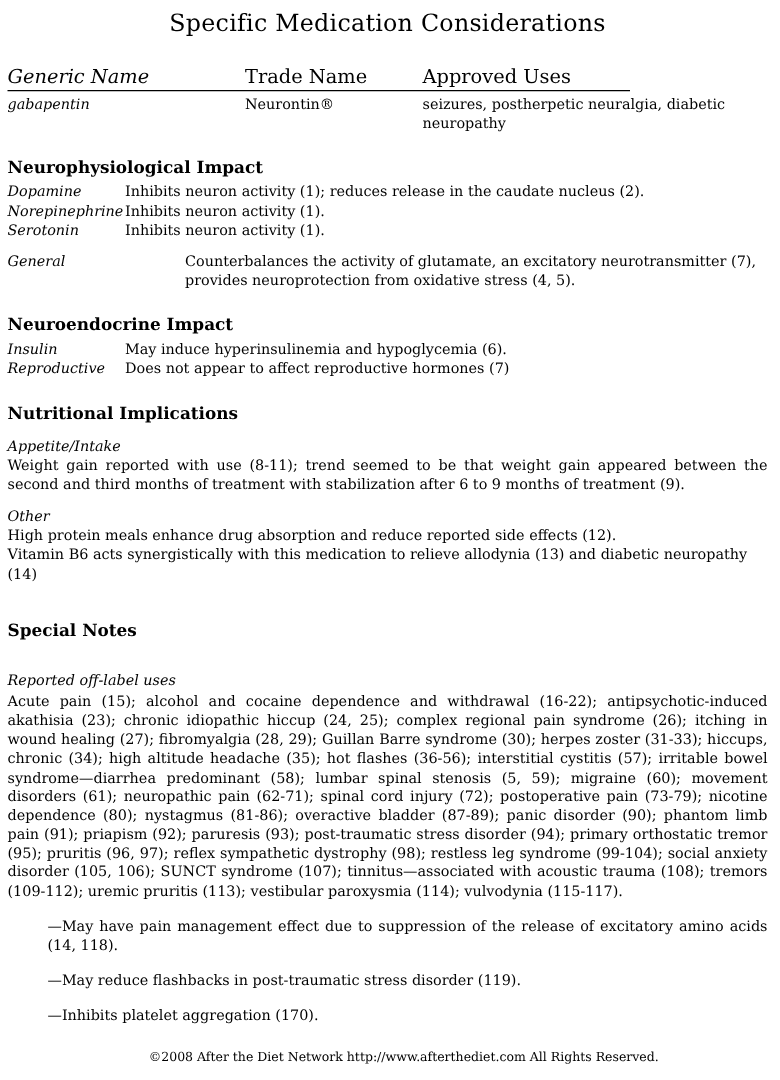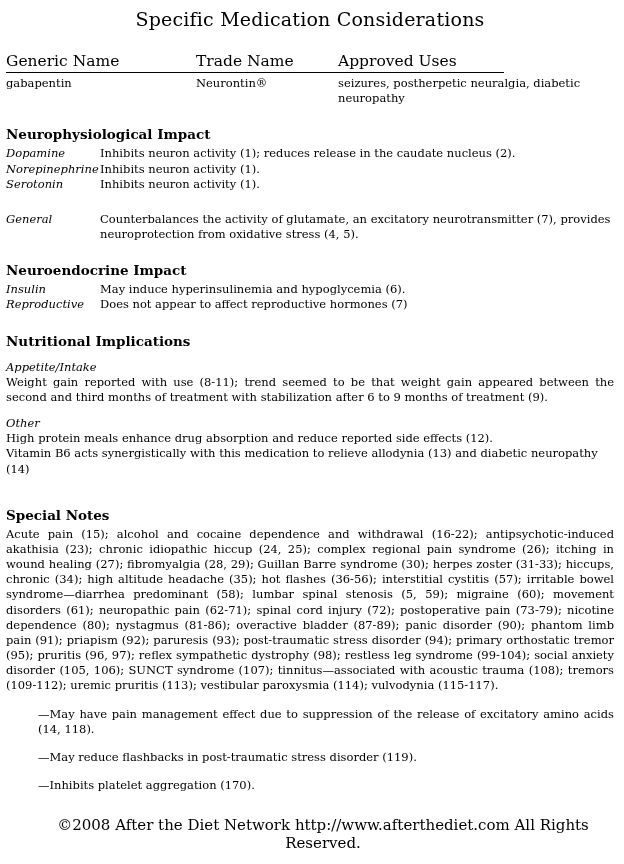--- a/index.html
+++ b/index.html
@@ -15,46 +15,46 @@
   .title {
     font-size: 19px; font-weight: normal; text-align: center;
     margin: 0 0 22px 0; letter-spacing: 0.2px;
   }
 
   .med-header {
     display: flex; width: 498px;
     border-bottom: 1.5px solid #000;
     font-size: 15.5px; padding-bottom: 2px;
   }
-  .c1 { width: 190px; }
+  .c1 { width: 190px; font-style: italic; }
   .c2 { width: 142px; }
   .c3 { flex: 1; }
   .med-row { display: flex; font-size: 11.5px; line-height: 1.32; margin-top: 3px; }
   .med-row .c3 { max-width: 272px; }
 
   .section-heading {
     font-size: 13.5px; font-weight: bold;
     margin: 20px 0 4px 0;
   }
   .def-row { display: flex; font-size: 11.5px; line-height: 1.32; }
   .def-label { width: 94px; flex-shrink: 0; font-style: italic; }
   .def-text { flex: 1; }
-  .gap-above { margin-top: 20px; }
+  .gap-above { margin-top: 10px; gap: 48px; }
 
   .subhead { font-style: italic; font-size: 11.5px; line-height: 1.32; margin-top: 11px; }
   .para { font-size: 11.5px; line-height: 1.32; text-align: justify; margin: 0; }
   .line { font-size: 11.5px; line-height: 1.32; margin: 0; }
 
   .notes-heading { margin-top: 30px; }
   .offlabel-subhead { margin-top: 24px; margin-bottom: 2px; }
   .dash-para { margin-top: 13px; text-align: justify; margin-left: 32px; }
 
   .footer {
     position: absolute; left: 0; right: 0; bottom: 12px;
-    text-align: center; font-size: 15px; padding-left: 22px;
+    text-align: center; font-size: 10px; padding-left: 22px;
   }
 </style>
 </head>
 <body>
 
 <div class="page">
 
   <div class="title">Specific Medication Considerations</div>
 
   <div class="med-header">
@@ -97,20 +97,21 @@
   </div>
 
   <div class="section-heading">Nutritional Implications</div>
   <div class="subhead">Appetite/Intake</div>
   <p class="para">Weight gain reported with use (8-11); trend seemed to be that weight gain appeared between the second and third months of treatment with stabilization after 6 to 9 months of treatment (9).</p>
   <div class="subhead">Other</div>
   <p class="line">High protein meals enhance drug absorption and reduce reported side effects (12).</p>
   <p class="line">Vitamin B6 acts synergistically with this medication to relieve allodynia (13) and diabetic neuropathy (14)</p>
 
   <div class="section-heading notes-heading">Special Notes</div>
+  <div class="subhead offlabel-subhead">Reported off-label uses</div>
   <p class="para">Acute pain (15); alcohol and cocaine dependence and withdrawal (16-22); antipsychotic-induced akathisia (23); chronic idiopathic hiccup (24, 25); complex regional pain syndrome (26); itching in wound healing (27); fibromyalgia (28, 29); Guillan Barre syndrome (30); herpes zoster (31-33); hiccups, chronic (34); high altitude headache (35); hot flashes (36-56); interstitial cystitis (57); irritable bowel syndrome—diarrhea predominant (58); lumbar spinal stenosis (5, 59); migraine (60); movement disorders (61); neuropathic pain (62-71); spinal cord injury (72); postoperative pain (73-79); nicotine dependence (80); nystagmus (81-86); overactive bladder (87-89); panic disorder (90); phantom limb pain (91); priapism (92); paruresis (93); post-traumatic stress disorder (94); primary orthostatic tremor (95); pruritis (96, 97); reflex sympathetic dystrophy (98); restless leg syndrome (99-104); social anxiety disorder (105, 106); SUNCT syndrome (107); tinnitus—associated with acoustic trauma (108); tremors (109-112); uremic pruritis (113); vestibular paroxysmia (114); vulvodynia (115-117).</p>
   <p class="para dash-para">—May have pain management effect due to suppression of the release of excitatory amino acids (14, 118).</p>
   <p class="para dash-para">—May reduce flashbacks in post-traumatic stress disorder (119).</p>
   <p class="para dash-para">—Inhibits platelet aggregation (170).</p>
 
 </div>
 
 <div class="footer">©2008 After the Diet Network   http://www.afterthediet.com   All Rights Reserved.</div>
 
 </body></html>

